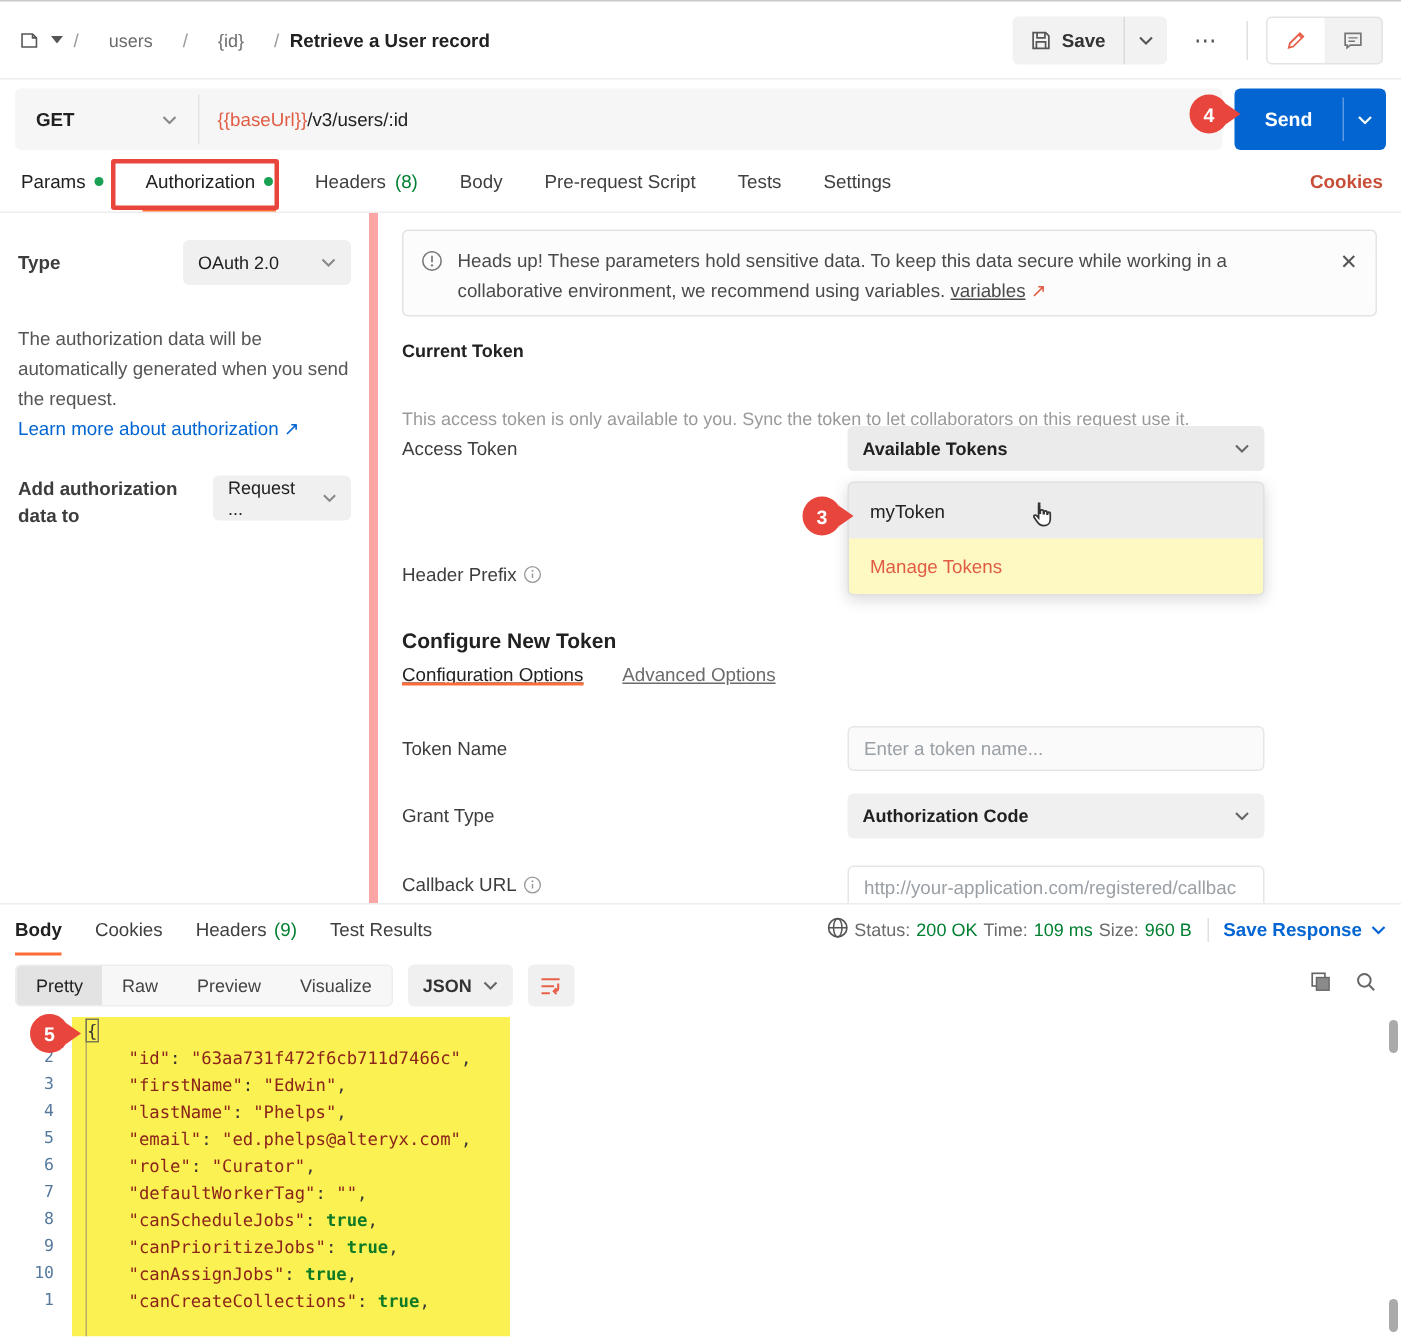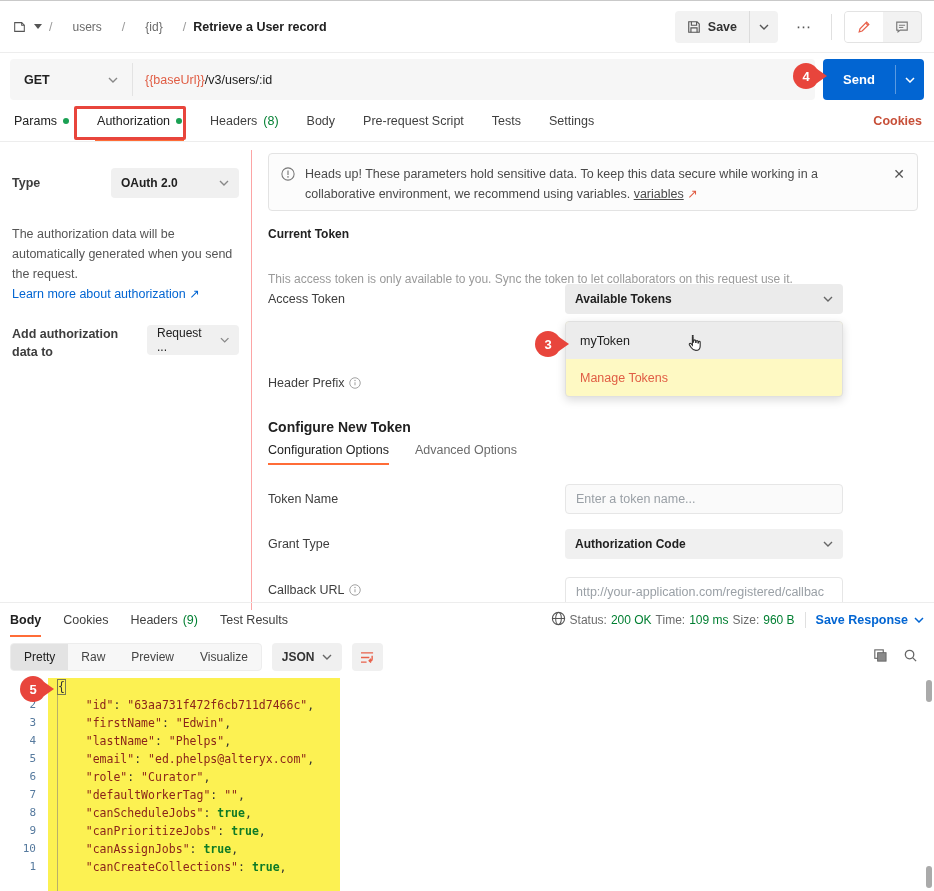--- a/index.html
+++ b/index.html
@@ -45,26 +45,26 @@
              display:flex; align-items:stretch; padding:0 12px; font-size:12.5px; }
   .rtab { display:flex; align-items:center; gap:6px; padding:0 2px; margin-right:24px; color:#3f3f3f; cursor:pointer; position:relative; }
   .rtab.dark { color:#212121; }
   .rtab .dot { width:6px; height:6px; border-radius:50%; background:#1aa053; }
   .rtab .cnt { color:#007f31; }
   .rtab.active::after { content:""; position:absolute; left:0; right:0; bottom:0; height:2px; background:#ff6c37; }
   .cookies-link { margin-left:auto; align-self:center; color:#c74f38; font-weight:600; font-size:12.5px; cursor:pointer; }
 
   
   .main { position:absolute; top:141px; left:0; width:934px; height:460px; }
-  .auth-left { position:absolute; top:8px; left:0; width:252px; height:460px; border-right:1px solid #fca5a5; padding:18px 12px 0 12px; }
+  .auth-left { position:absolute; top:0; left:0; width:252px; height:460px; border-right:6px solid #fca5a5; padding:18px 12px 0 12px; }
   .type-row { display:flex; justify-content:space-between; align-items:center; }
   .lbl { font-size:12.5px; font-weight:600; color:#3d3d3d; }
   .chip { display:flex; align-items:center; justify-content:space-between; gap:8px; background:#f0f0f0;
           border-radius:4px; height:30px; padding:0 10px; font-size:12px; color:#212121; cursor:pointer; }
-  .chip.w104 { width:128px;font-weight:bold; }
+  .chip.w104 { width:112px; }
   .chip.w92 { width:92px; }
   .auth-desc { margin-top:26px; font-size:12.5px; line-height:20px; color:#555; }
   .auth-link { display:block; margin-top:2px; font-size:12.5px; color:#0265d2; text-decoration:none; cursor:pointer; }
   .addto-row { margin-top:24px; display:flex; justify-content:space-between; }
   .addto-lbl { width:118px; font-size:12.5px; font-weight:600; color:#3d3d3d; line-height:18px; }
 
   .auth-right { position:absolute; top:0; left:252px; width:682px; height:460px; overflow:hidden; }
   .alert { position:absolute; left:16px; top:11px; width:650px; height:58px; background:#fcfcfc;
            border:1px solid #e3e3e3; border-radius:4px; display:flex; padding:10px 12px; gap:10px; }
   .alert-text { flex:1; font-size:12.5px; line-height:20px; color:#4a4a4a; }
@@ -84,21 +84,21 @@
   .text-input::placeholder { color:#9aa0a6; }
 
   .token-menu { position:absolute; left:313px; top:179px; width:278px; background:#fef9c3; border:1px solid #e0e0e0;
                 border-radius:4px; box-shadow:0 3px 10px rgba(0,0,0,.15); z-index:6; overflow:hidden; }
   .menu-item { height:37px; display:flex; align-items:center; padding:0 14px; font-size:12.5px; cursor:pointer; }
   .menu-item.hover { background:#ececec; }
   .menu-item.orange { color:#e05d44; }
 
   .cfg-title { position:absolute; left:16px; top:277px; font-size:14px; font-weight:700; color:#212121; }
   .subtabs { position:absolute; left:16px; top:301px; display:flex; gap:26px; font-size:12.5px; }
-  .subtab { padding-bottom:8px; color:#6b6b6b; cursor:pointer; position:relative; }
+  .subtab { padding-bottom:0; color:#6b6b6b; cursor:pointer; position:relative;text-decoration:underline; }
   .subtab.active { color:#212121; }
   .subtab.active::after { content:""; position:absolute; left:0; right:0; bottom:0; height:2px; background:#ff6c37; }
 
   
   .response { position:absolute; top:601px; left:0; width:934px; height:290px; border-top:1px solid #ededed; }
   .resp-head { height:34px; display:flex; align-items:stretch; padding:0 10px; font-size:12.5px; }
   .resp-tab { display:flex; align-items:center; gap:5px; margin-right:22px; color:#3f3f3f; cursor:pointer; position:relative; }
   .resp-tab.active { color:#212121; font-weight:600; }
   .resp-tab.active::after { content:""; position:absolute; left:0; right:0; bottom:0; height:2px; background:#ff6c37; }
   .resp-meta { margin-left:auto; display:flex; align-items:center; gap:4px; font-size:12px; }

